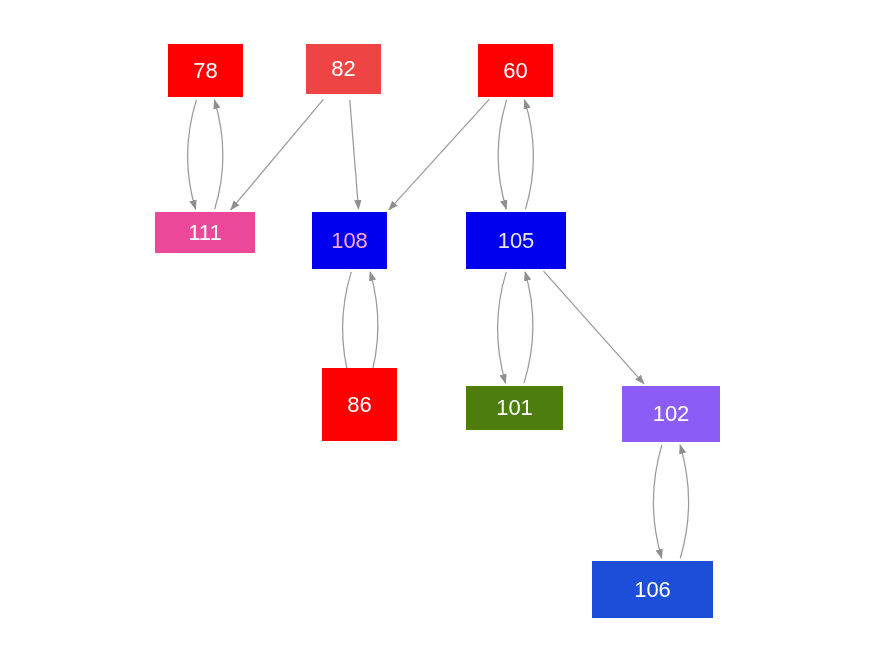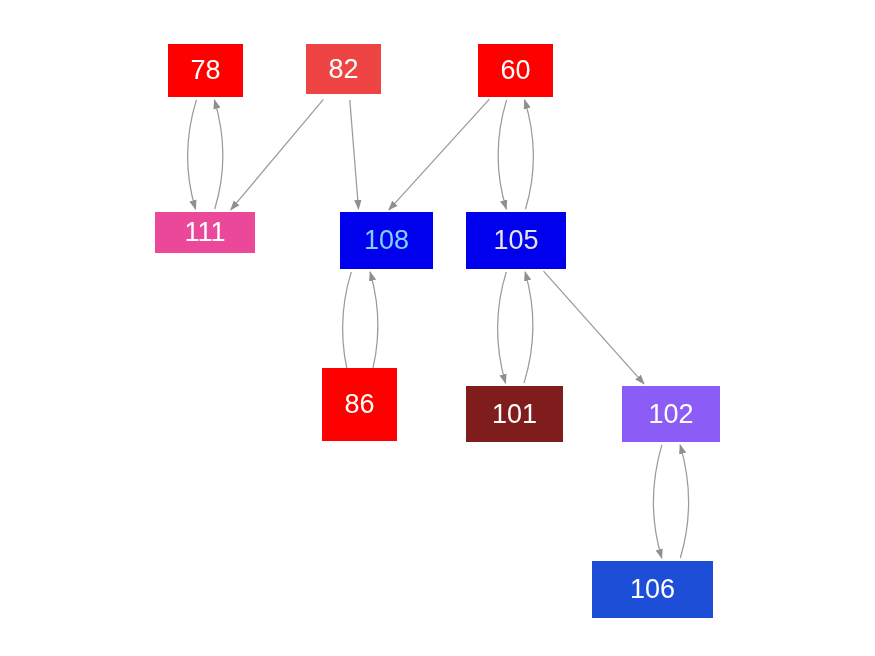--- a/index.html
+++ b/index.html
@@ -28,21 +28,21 @@
     top: 0;
     width: 875px;
     height: 656px;
   }
   .node {
     position: absolute;
     display: flex;
     align-items: center;
     justify-content: center;
     color: #ffffff;
-    font-size: 27px;
+    font-size: 22px;
     line-height: 1;
     user-select: none;
   }
   .edge {
     fill: none;
     stroke-width: 1.25px;
   }
 </style>
 </head>
 <body>
@@ -67,20 +67,20 @@
       <path class="edge" stroke="#9a9a9a" d="M 524.0 383.1 Q 541.2 327.5 525.1 271.9" marker-end="url(#arrow)"></path>
       <path class="edge" stroke="#9a9a9a" d="M 543.5 271.2 Q 593.5 327.3 644.0 383.8" marker-end="url(#arrow)"></path>
       <path class="edge" stroke="#9a9a9a" d="M 661.9 444.9 Q 645.0 501.8 661.7 558.1" marker-end="url(#arrow)"></path>
       <path class="edge" stroke="#9a9a9a" d="M 680.3 558.1 Q 697.0 501.8 680.1 444.9" marker-end="url(#arrow)"></path>
     </svg>
   <div id="nodes">
       <div class="node" style="left: 168px; top: 44px; width: 75px; height: 53px; background: rgb(255, 0, 0); color: rgb(255, 255, 255);">78</div>
       <div class="node" style="left: 306px; top: 44px; width: 75px; height: 50px; background: #ef4444; color: rgb(255, 255, 255);">82</div>
       <div class="node" style="left: 478px; top: 44px; width: 75px; height: 53px; background: rgb(255, 0, 0); color: rgb(255, 255, 255);">60</div>
       <div class="node" style="left: 155px; top: 212px; width: 100px; height: 41px; background: #ec4899; color: rgb(255, 255, 255);">111</div>
-      <div class="node" style="left: 312px; top: 212px; width: 93px; height: 57px; background: rgb(0, 0, 238); color: #7dd3fc; margin-left: 28px;">108</div>
+      <div class="node" style="left: 312px; top: 212px; width: 75px; height: 57px; background: rgb(0, 0, 238); color: #f9a8d4;">108</div>
       <div class="node" style="left: 466px; top: 212px; width: 100px; height: 57px; background: rgb(0, 0, 238); color: #e5e5e5;">105</div>
       <div class="node" style="left: 322px; top: 368px; width: 75px; height: 73px; background: rgb(255, 0, 0); color: rgb(255, 255, 255);">86</div>
-      <div class="node" style="left: 466px; top: 386px; width: 97px; height: 56px; background: #7f1d1d; color: rgb(255, 255, 255);">101</div>
+      <div class="node" style="left: 466px; top: 386px; width: 97px; height: 44px; background: #4d7c0f; color: rgb(255, 255, 255);">101</div>
       <div class="node" style="left: 622px; top: 386px; width: 98px; height: 56px; background: #8b5cf6; color: rgb(255, 255, 255);">102</div>
       <div class="node" style="left: 592px; top: 561px; width: 121px; height: 57px; background: #1d4ed8; color: rgb(255, 255, 255);">106</div>
     </div>
 </div>
 
 </body></html>

